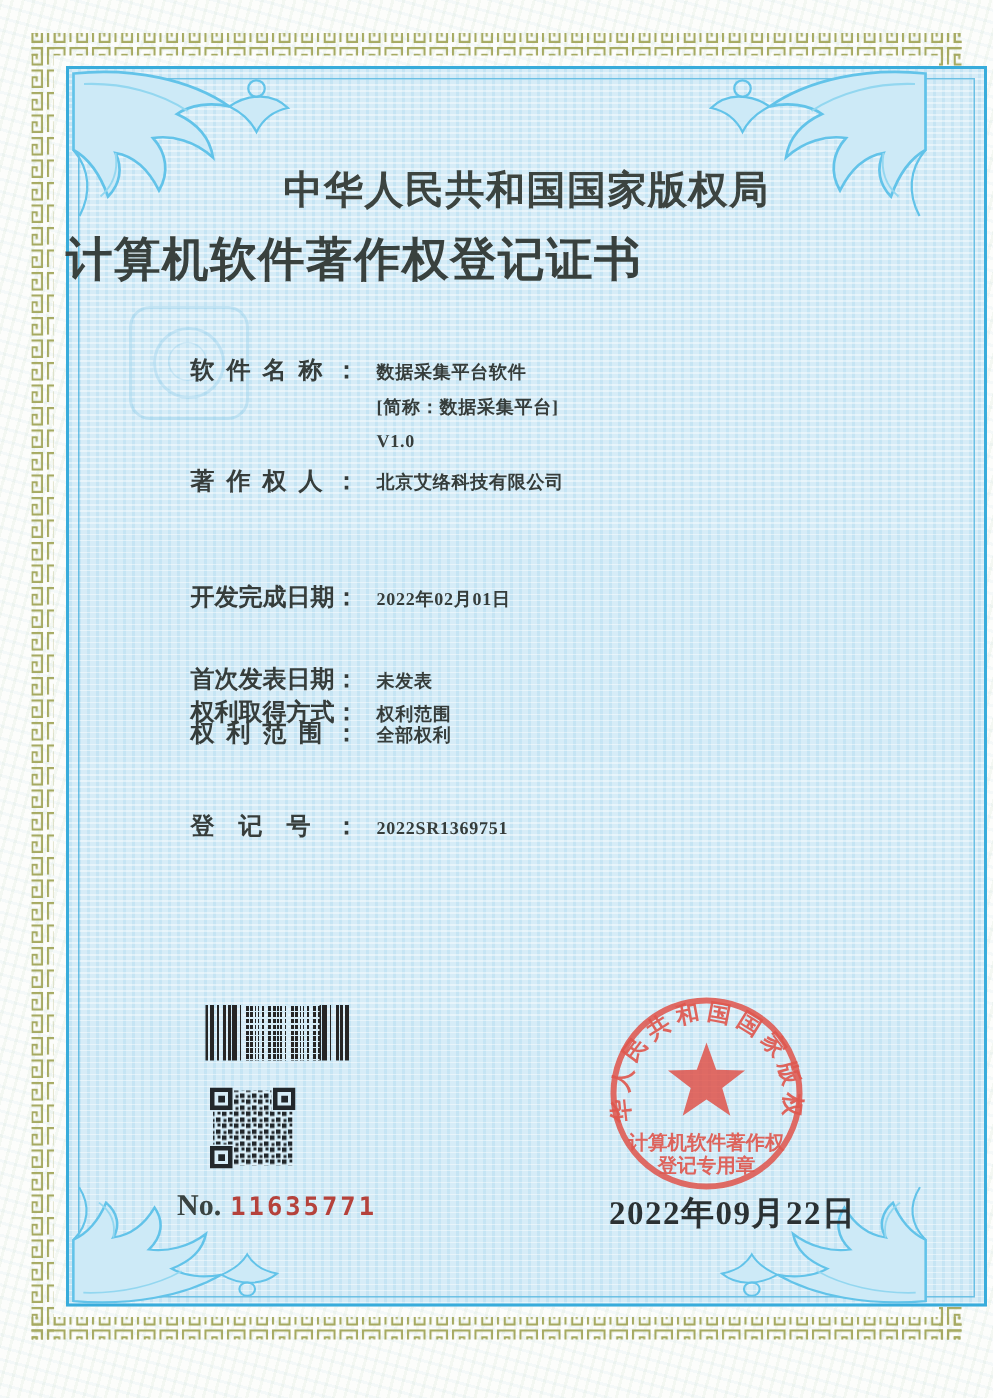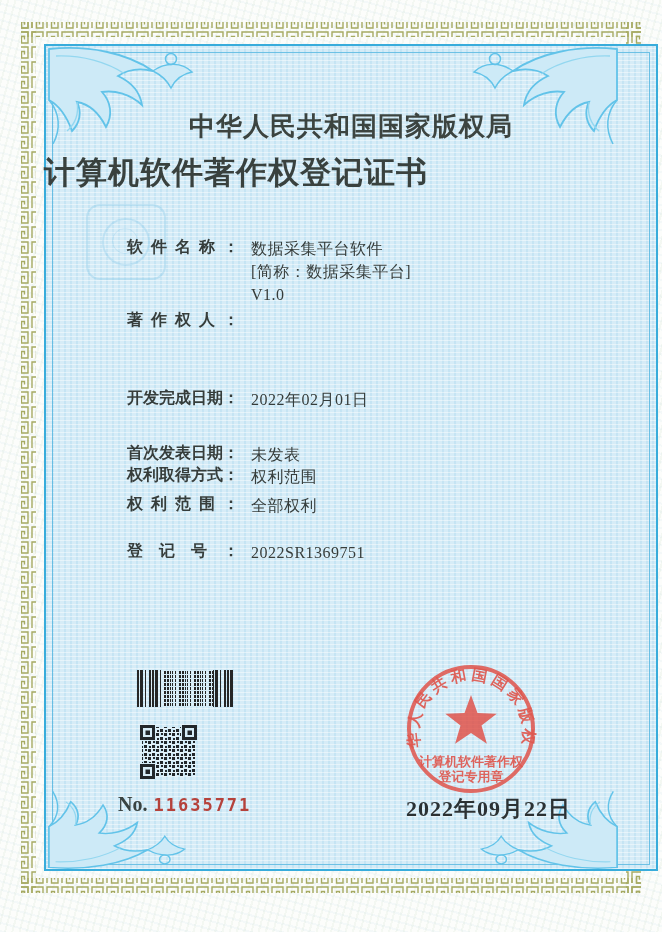--- a/index.html
+++ b/index.html
@@ -65,26 +65,26 @@
     font-size:15px;font-weight:700;color:#393f3d;letter-spacing:.5px;
   }
   .certno .lbl{margin-right:12px;}
 
   .field-row{position:absolute;left:86px;display:flex;z-index:6;color:#363d3b;margin-left:41px;}
   .field-row .flabel{
     display:inline-block;width:112px;font-size:16px;font-weight:700;
     text-align:justify;text-align-last:justify;flex:none;
   }
   .field-row .fvalue{
-    margin-left:12px;font-size:16px;font-weight:400;letter-spacing:.5px;
+    margin-left:12px;font-size:12px;font-weight:700;letter-spacing:.5px;
     line-height:23px;
   }
   .fvalue div{white-space:nowrap;}
   .r0{top:237px;} .r1{top:310px;align-items:center;} .r2{top:388px;} .r3{top:443px;}
-  .r4{top:465px;} .r5{top:494px;justify-content:flex-end;} .r6{top:541px;}
+  .r4{top:465px;} .r5{top:479px;justify-content:flex-end;} .r6{top:541px;}
 
   .statement{
     position:absolute;left:86px;top:584px;width:520px;z-index:6;
     font-size:16px;font-weight:700;color:#363d3b;letter-spacing:.3px;
   }
   .statement .line{line-height:24px;text-align:justify;}
   .statement .line.first{text-indent:2em;}
   .statement .line.second{margin-top:15px;}
 
   .barcode{
@@ -166,20 +166,23 @@
     <span class="flabel">软件名称：</span>
     <div class="fvalue">
       <div>数据采集平台软件</div>
       <div>[简称：数据采集平台]</div>
       <div>V1.0</div>
     </div>
   </div>
 
   <div class="field-row r1">
     <span class="flabel">著作权人：</span>
+    <div class="fvalue">
+        <div>北京艾络科技有限公司</div>
+      </div>
   </div>
 
   <div class="field-row r2">
     <span class="flabel">开发完成日期：</span>
     <div class="fvalue">
         <div>2022年02月01日</div>
       </div>
   </div>
 
   <div class="field-row r3">

